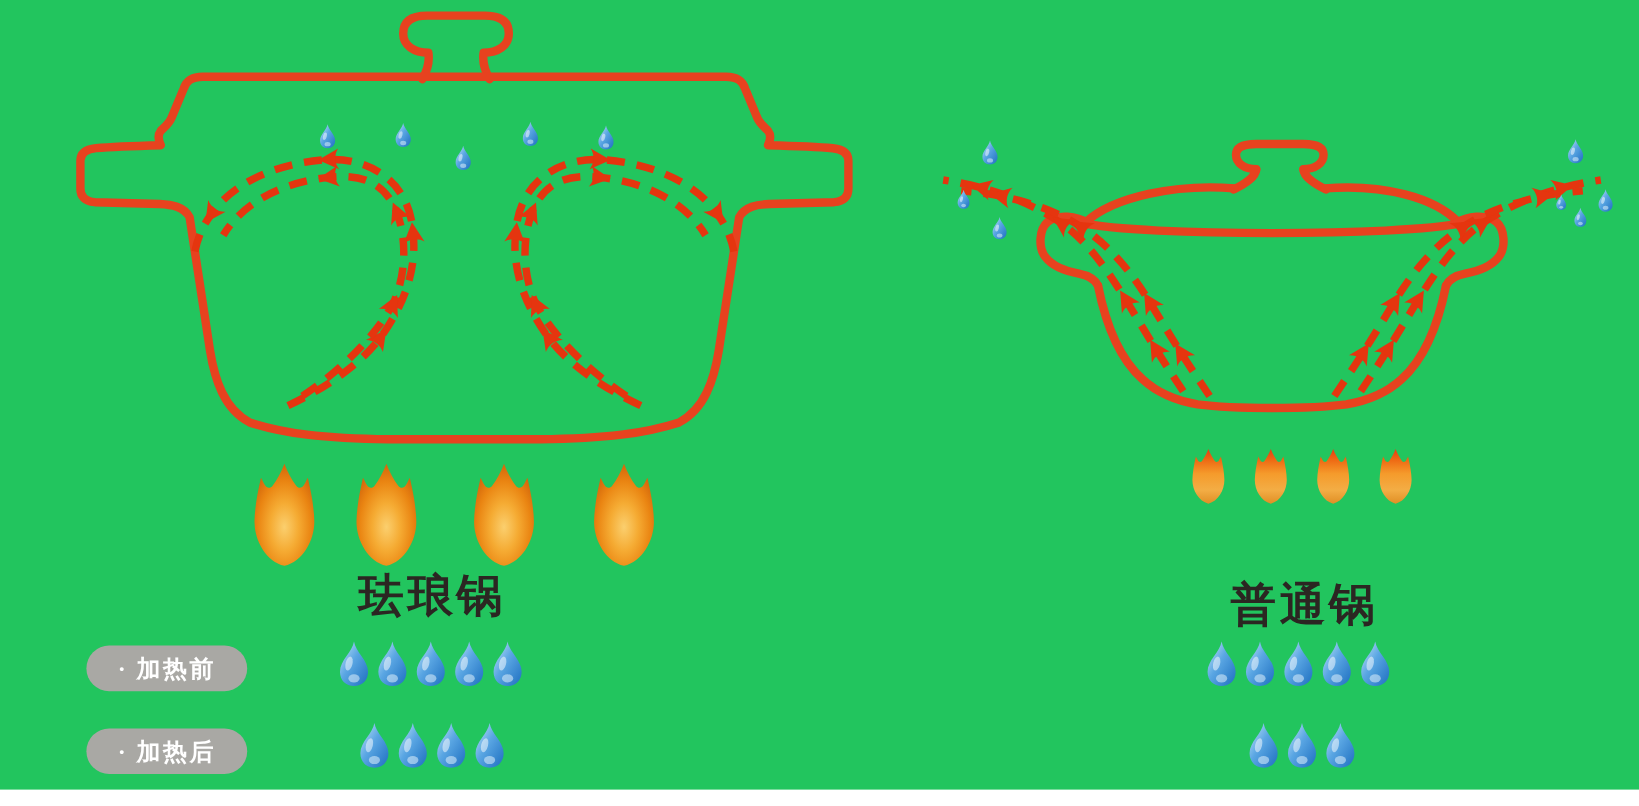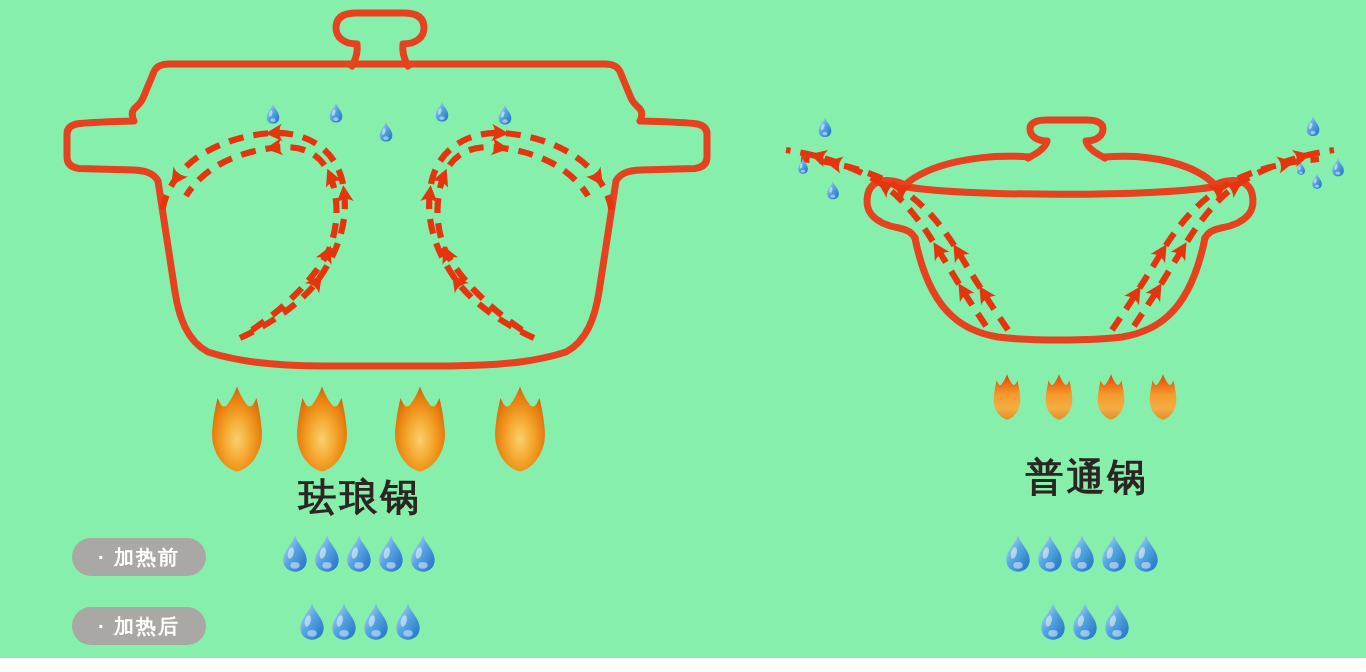--- a/index.html
+++ b/index.html
@@ -1,28 +1,28 @@
 <!DOCTYPE html>
 <html><head>
 <meta charset="utf-8">
 <style>
   html,body{margin:0;padding:0;background:#ffffff;}
   .canvas{
     position:relative;width:1366px;height:672px;
-    background:#86efac;overflow:hidden;
-    font-family:Liberation Sans, sans-serif;
+    background:#22c55e;overflow:hidden;
+    font-family:Liberation Serif, serif;
   }
   .scene{position:absolute;left:0;top:0;}
   .bottom-strip{position:absolute;left:0;bottom:0;width:1366px;height:14px;background:#ffffff;}
   .title{
     position:absolute;width:300px;text-align:center;
     font-size:38px;font-weight:bold;color:#2b2622;letter-spacing:3px;line-height:1;
   }
   .title-left{left:210px;top:478px;}
-  .title-right{left:937px;top:458px;}
+  .title-right{left:937px;top:486px;}
   .pill{
     position:absolute;left:72px;width:134px;height:38px;
     background:#a9a8a4;border-radius:19px;
     color:#ffffff;font-size:20px;font-weight:bold;letter-spacing:2px;
     display:flex;align-items:center;justify-content:center;
   }
   .pill-before{top:538px;}
   .pill-after{top:607px;}
   .droprow{position:absolute;display:flex;gap:6px;}
   .dropglyph{width:26px;height:42px;display:block;}

